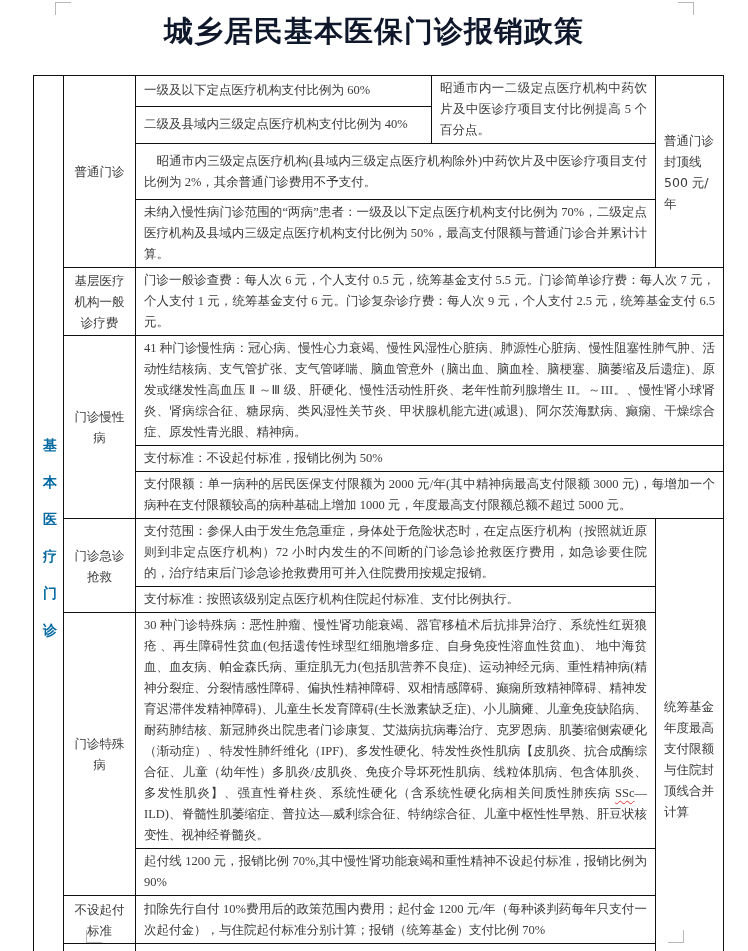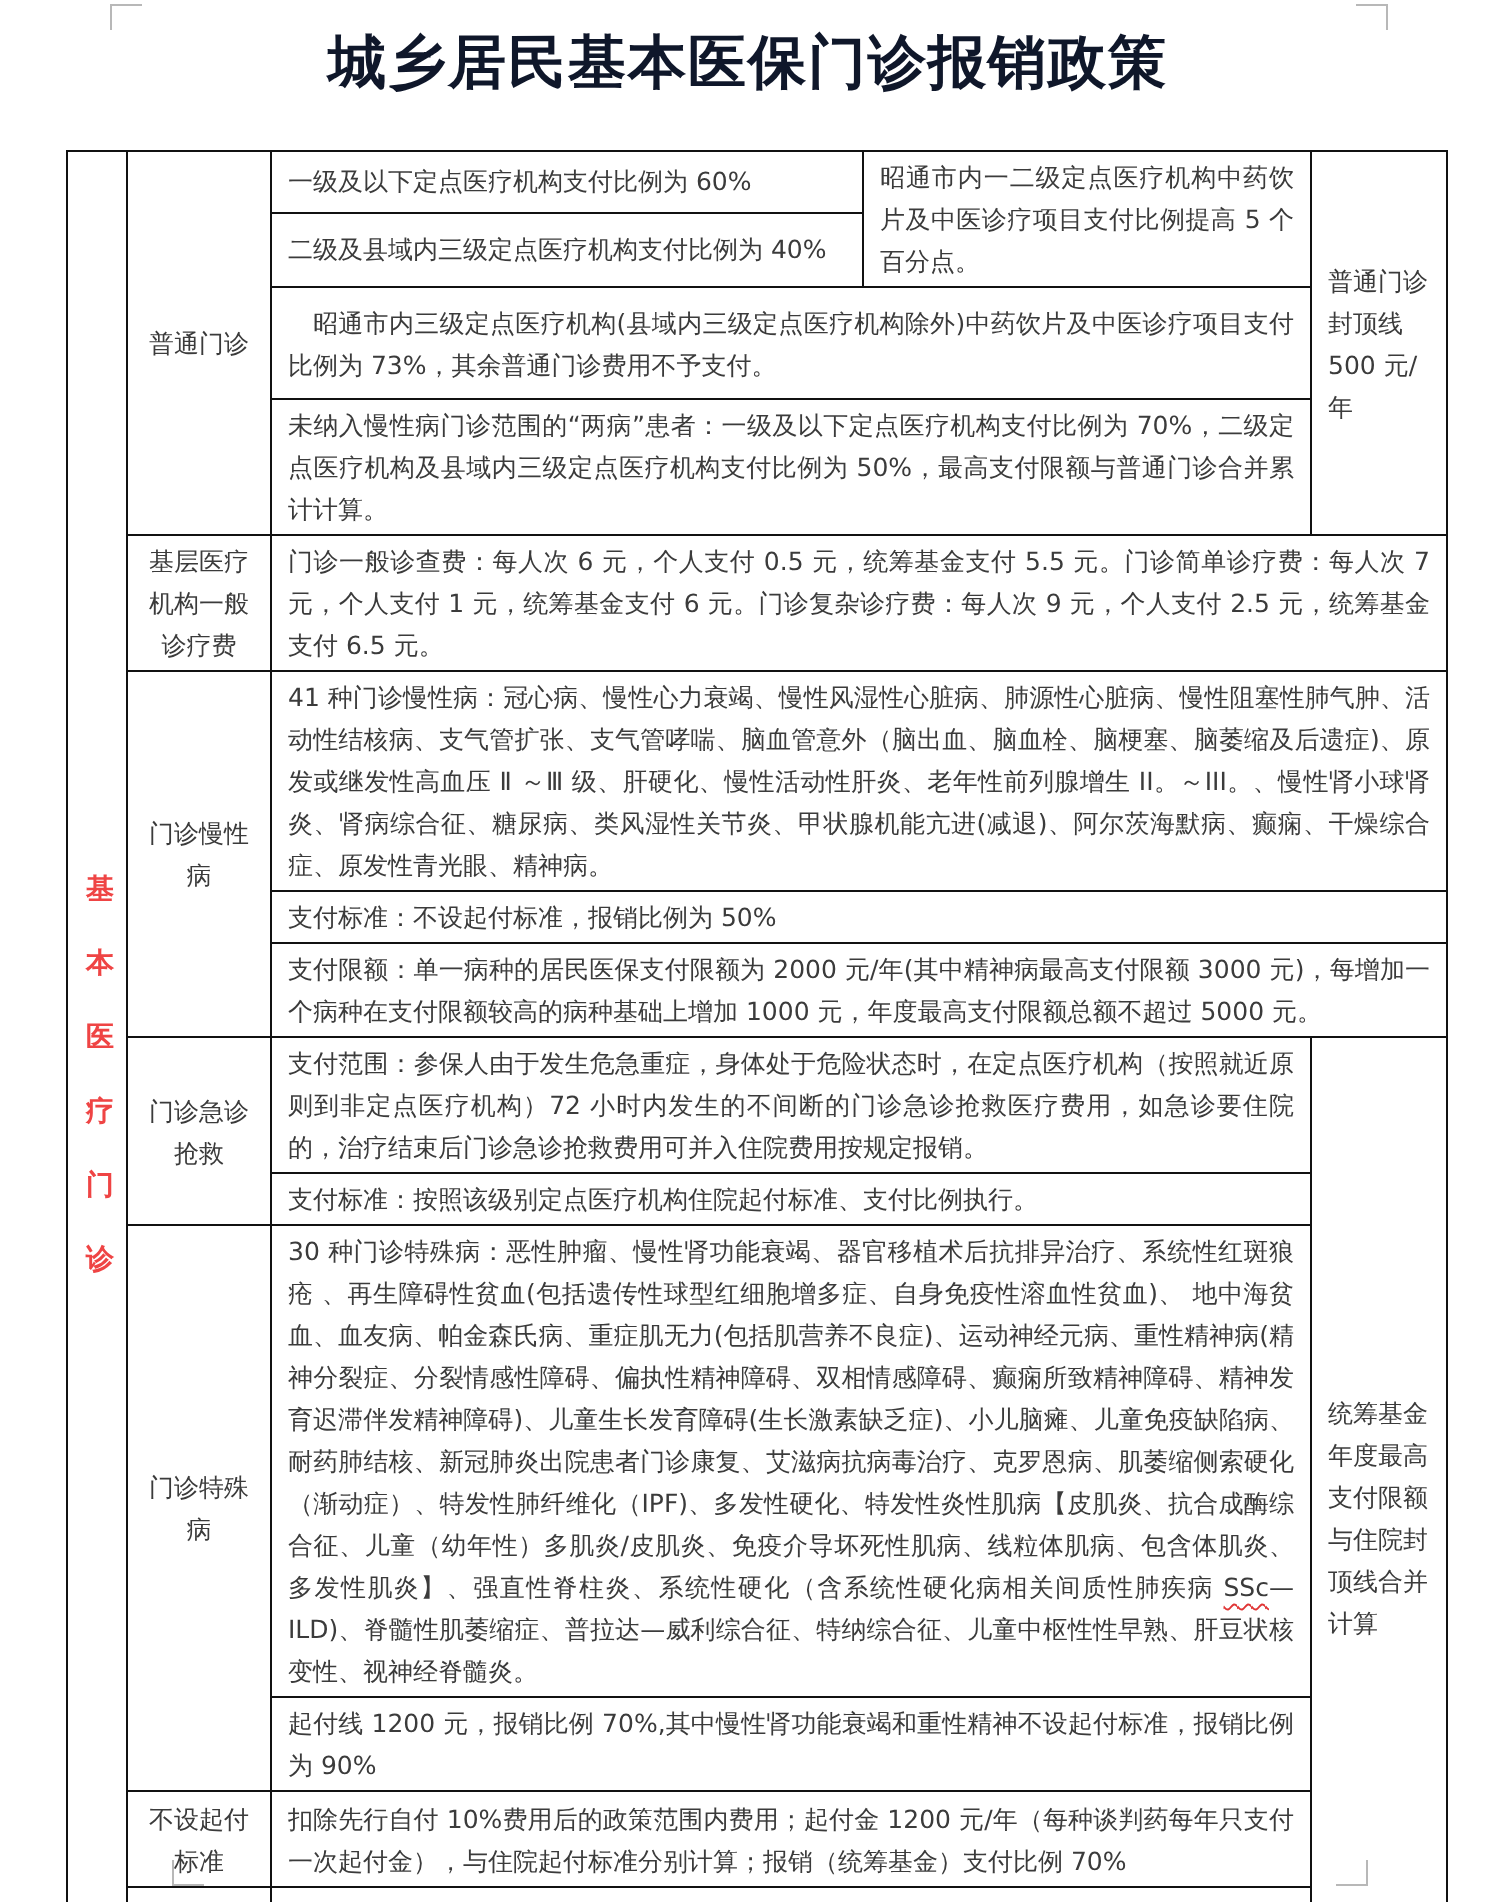--- a/index.html
+++ b/index.html
@@ -18,26 +18,26 @@
     position:absolute;left:33px;top:75px;width:690px;
     border-collapse:collapse;table-layout:fixed;
   }
   table.policy td{
     border:1px solid #111;
     font-size:12.5px;line-height:21px;
     padding:2px 8px;vertical-align:middle;
     word-break:break-word;
   }
   td.lbl{text-align:center;padding:2px 7px;}
-  td.content{text-align:justify;}
+  td.content{text-align:justify;font-family:Liberation Serif, serif;}
   td.indent{text-indent:1em;}
   td.cat{padding:0;}
   .vert{
     width:16px;margin:0 auto;word-break:break-all;
-    line-height:37px;font-size:14px;font-weight:bold;color:#ef4444;
+    line-height:37px;font-size:14px;font-weight:bold;color:#0369a1;
     text-align:center;
   }
   td.cap{text-align:left;line-height:30px;padding:2px 6px;}
   .squiggle{
     text-decoration:underline wavy #e03535;
     text-decoration-thickness:1px;text-underline-offset:3px;
   }
   
   .mark{position:absolute;width:15px;height:12px;border:0 solid #b8b8b8;}
   .mark.tl{left:55px;top:2px;border-left-width:1px;border-top-width:1px;}
@@ -70,21 +70,21 @@
       </td>
       <td class="lbl" rowspan="4">普通门诊</td>
       <td class="content">一级及以下定点医疗机构支付比例为 60%</td>
       <td class="content" rowspan="2">昭通市内一二级定点医疗机构中药饮片及中医诊疗项目支付比例提高 5 个百分点。</td>
       <td class="cap" rowspan="4">普通门诊封顶线 500 元/年</td>
     </tr>
     <tr style="height:34px">
       <td class="content">二级及县域内三级定点医疗机构支付比例为 40%</td>
     </tr>
     <tr style="height:56px">
-      <td class="content indent" colspan="2">昭通市内三级定点医疗机构(县域内三级定点医疗机构除外)中药饮片及中医诊疗项目支付比例为 73%，其余普通门诊费用不予支付。</td>
+      <td class="content indent" colspan="2">昭通市内三级定点医疗机构(县域内三级定点医疗机构除外)中药饮片及中医诊疗项目支付比例为 2%，其余普通门诊费用不予支付。</td>
     </tr>
     <tr style="height:44px">
       <td class="content" colspan="2">未纳入慢性病门诊范围的“两病”患者：一级及以下定点医疗机构支付比例为 70%，二级定点医疗机构及县域内三级定点医疗机构支付比例为 50%，最高支付限额与普通门诊合并累计计算。</td>
     </tr>
 
     <tr style="height:62px">
       <td class="lbl">基层医疗机构一般诊疗费</td>
       <td class="content" colspan="3">门诊一般诊查费：每人次 6 元，个人支付 0.5 元，统筹基金支付 5.5 元。门诊简单诊疗费：每人次 7 元，个人支付 1 元，统筹基金支付 6 元。门诊复杂诊疗费：每人次 9 元，个人支付 2.5 元，统筹基金支付 6.5 元。</td>
     </tr>
 

